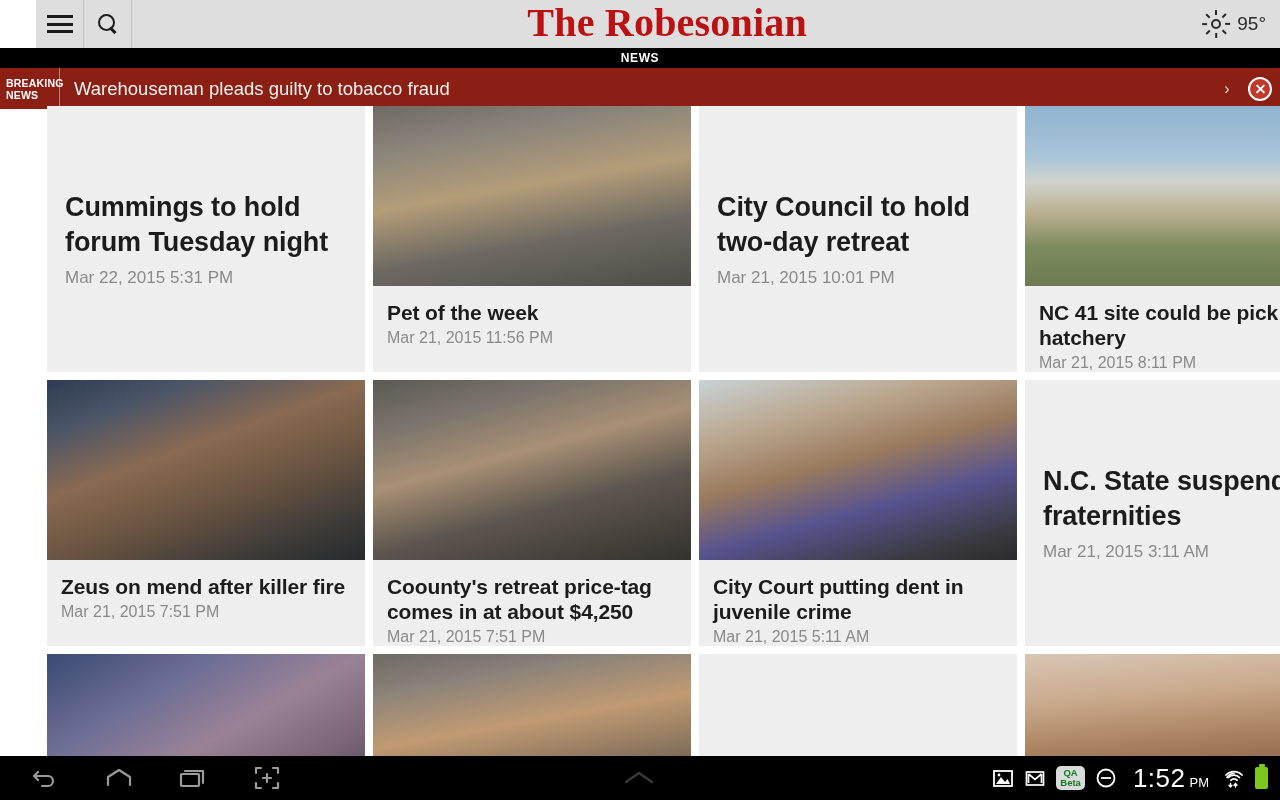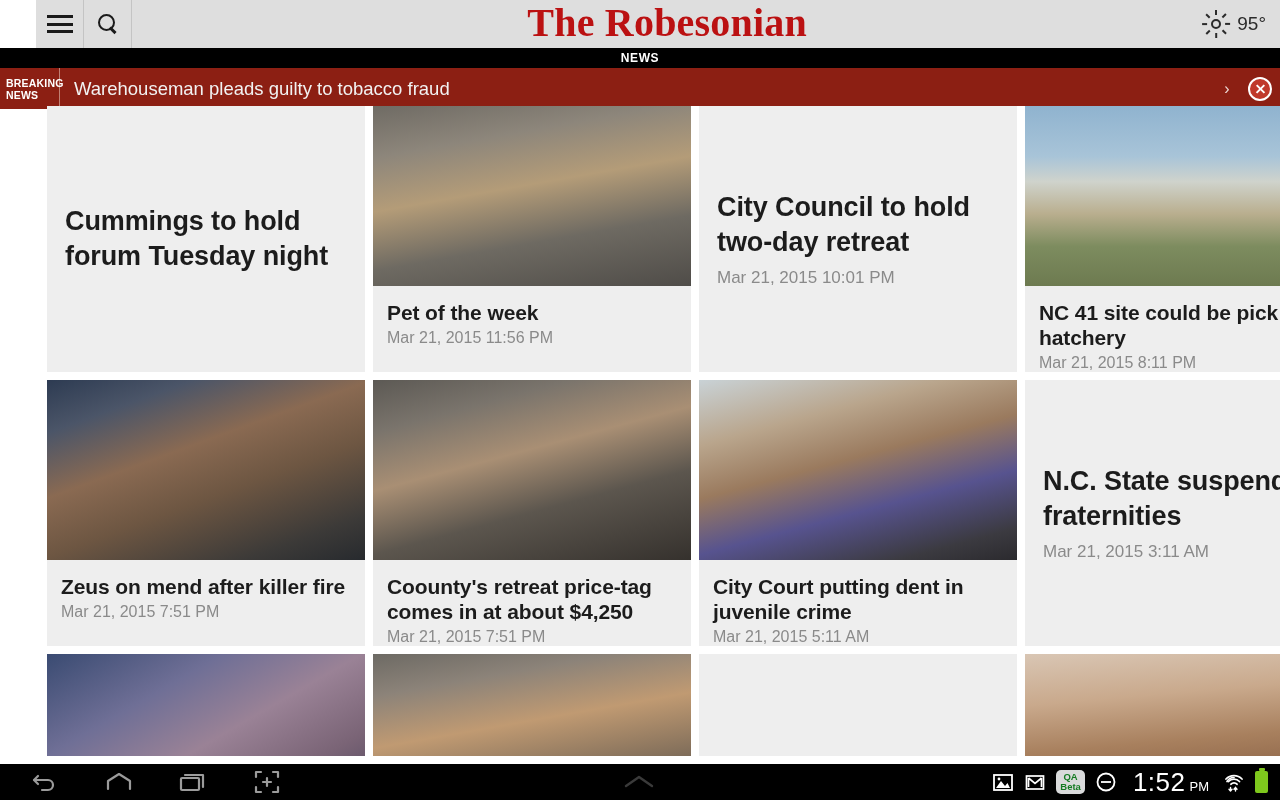--- a/index.html
+++ b/index.html
@@ -180,21 +180,21 @@
   .ph-zeus     { background: linear-gradient(160deg,#2d3b52 0%,#4b5568 18%,#8a6a52 40%,#6d5642 60%,#3c3a38 85%,#272a2e 100%); }
   .ph-man1     { background: linear-gradient(165deg,#5c5954 0%,#7a746c 20%,#a98f74 42%,#5c564e 66%,#35312d 100%); }
   .ph-man2     { background: linear-gradient(165deg,#c9d2d6 0%,#b9a58c 25%,#9a7a5e 45%,#57538f 66%,#3b3a40 88%,#2b2a2e 100%); }
   .ph-blue     { background: linear-gradient(150deg,#3a4b72 0%,#6f6f96 28%,#9a8296 50%,#7a6476 72%,#3d3a52 100%); }
   .ph-man3     { background: linear-gradient(170deg,#6d6a64 0%,#8c8379 18%,#c09a72 40%,#7b6a58 68%,#3e3a35 100%); }
   .ph-man4     { background: linear-gradient(175deg,#d9c6b4 0%,#c9a98c 25%,#a8805e 48%,#8a6246 70%,#5d4433 100%); }
 
   
   .navbar {
     position: absolute; left: 0; bottom: 0;
-    width: 1280px; height: 36px;
+    width: 1280px; height: 44px;
     background: #000000;
     display: flex; align-items: center;
   }
   .nav-left { display: flex; align-items: center; gap: 36px; padding-left: 26px; }
   .nav-btn { width: 38px; height: 32px; display: flex; align-items: center; justify-content: center; cursor: pointer; }
   .ico { stroke: #9b9b9b; fill: none; stroke-width: 2.2; }
   .nav-center { flex: 1; display: flex; align-items: center; justify-content: center; }
   .nav-right {
     display: flex; align-items: center; gap: 10px;
     padding-right: 12px;
@@ -277,20 +277,21 @@
     <div class="breaking-close">
       <div class="close-circle"></div>
     </div>
   </div>
 
   <div class="grid-wrap">
     <div class="grid" id="grid">
         <div class="card text-only">
           <div class="card-body">
             <div class="card-title">Cummings to hold forum Tuesday night</div>
+            <div class="card-time">Mar 22, 2015 5:31 PM</div>
           </div>
         </div>
         <div class="card">
           <div class="card-photo ph-dog"></div>
           <div class="card-body">
             <div class="card-title">Pet of the week</div>
             <div class="card-time">Mar 21, 2015 11:56 PM</div>
           </div>
         </div>
         <div class="card text-only">

